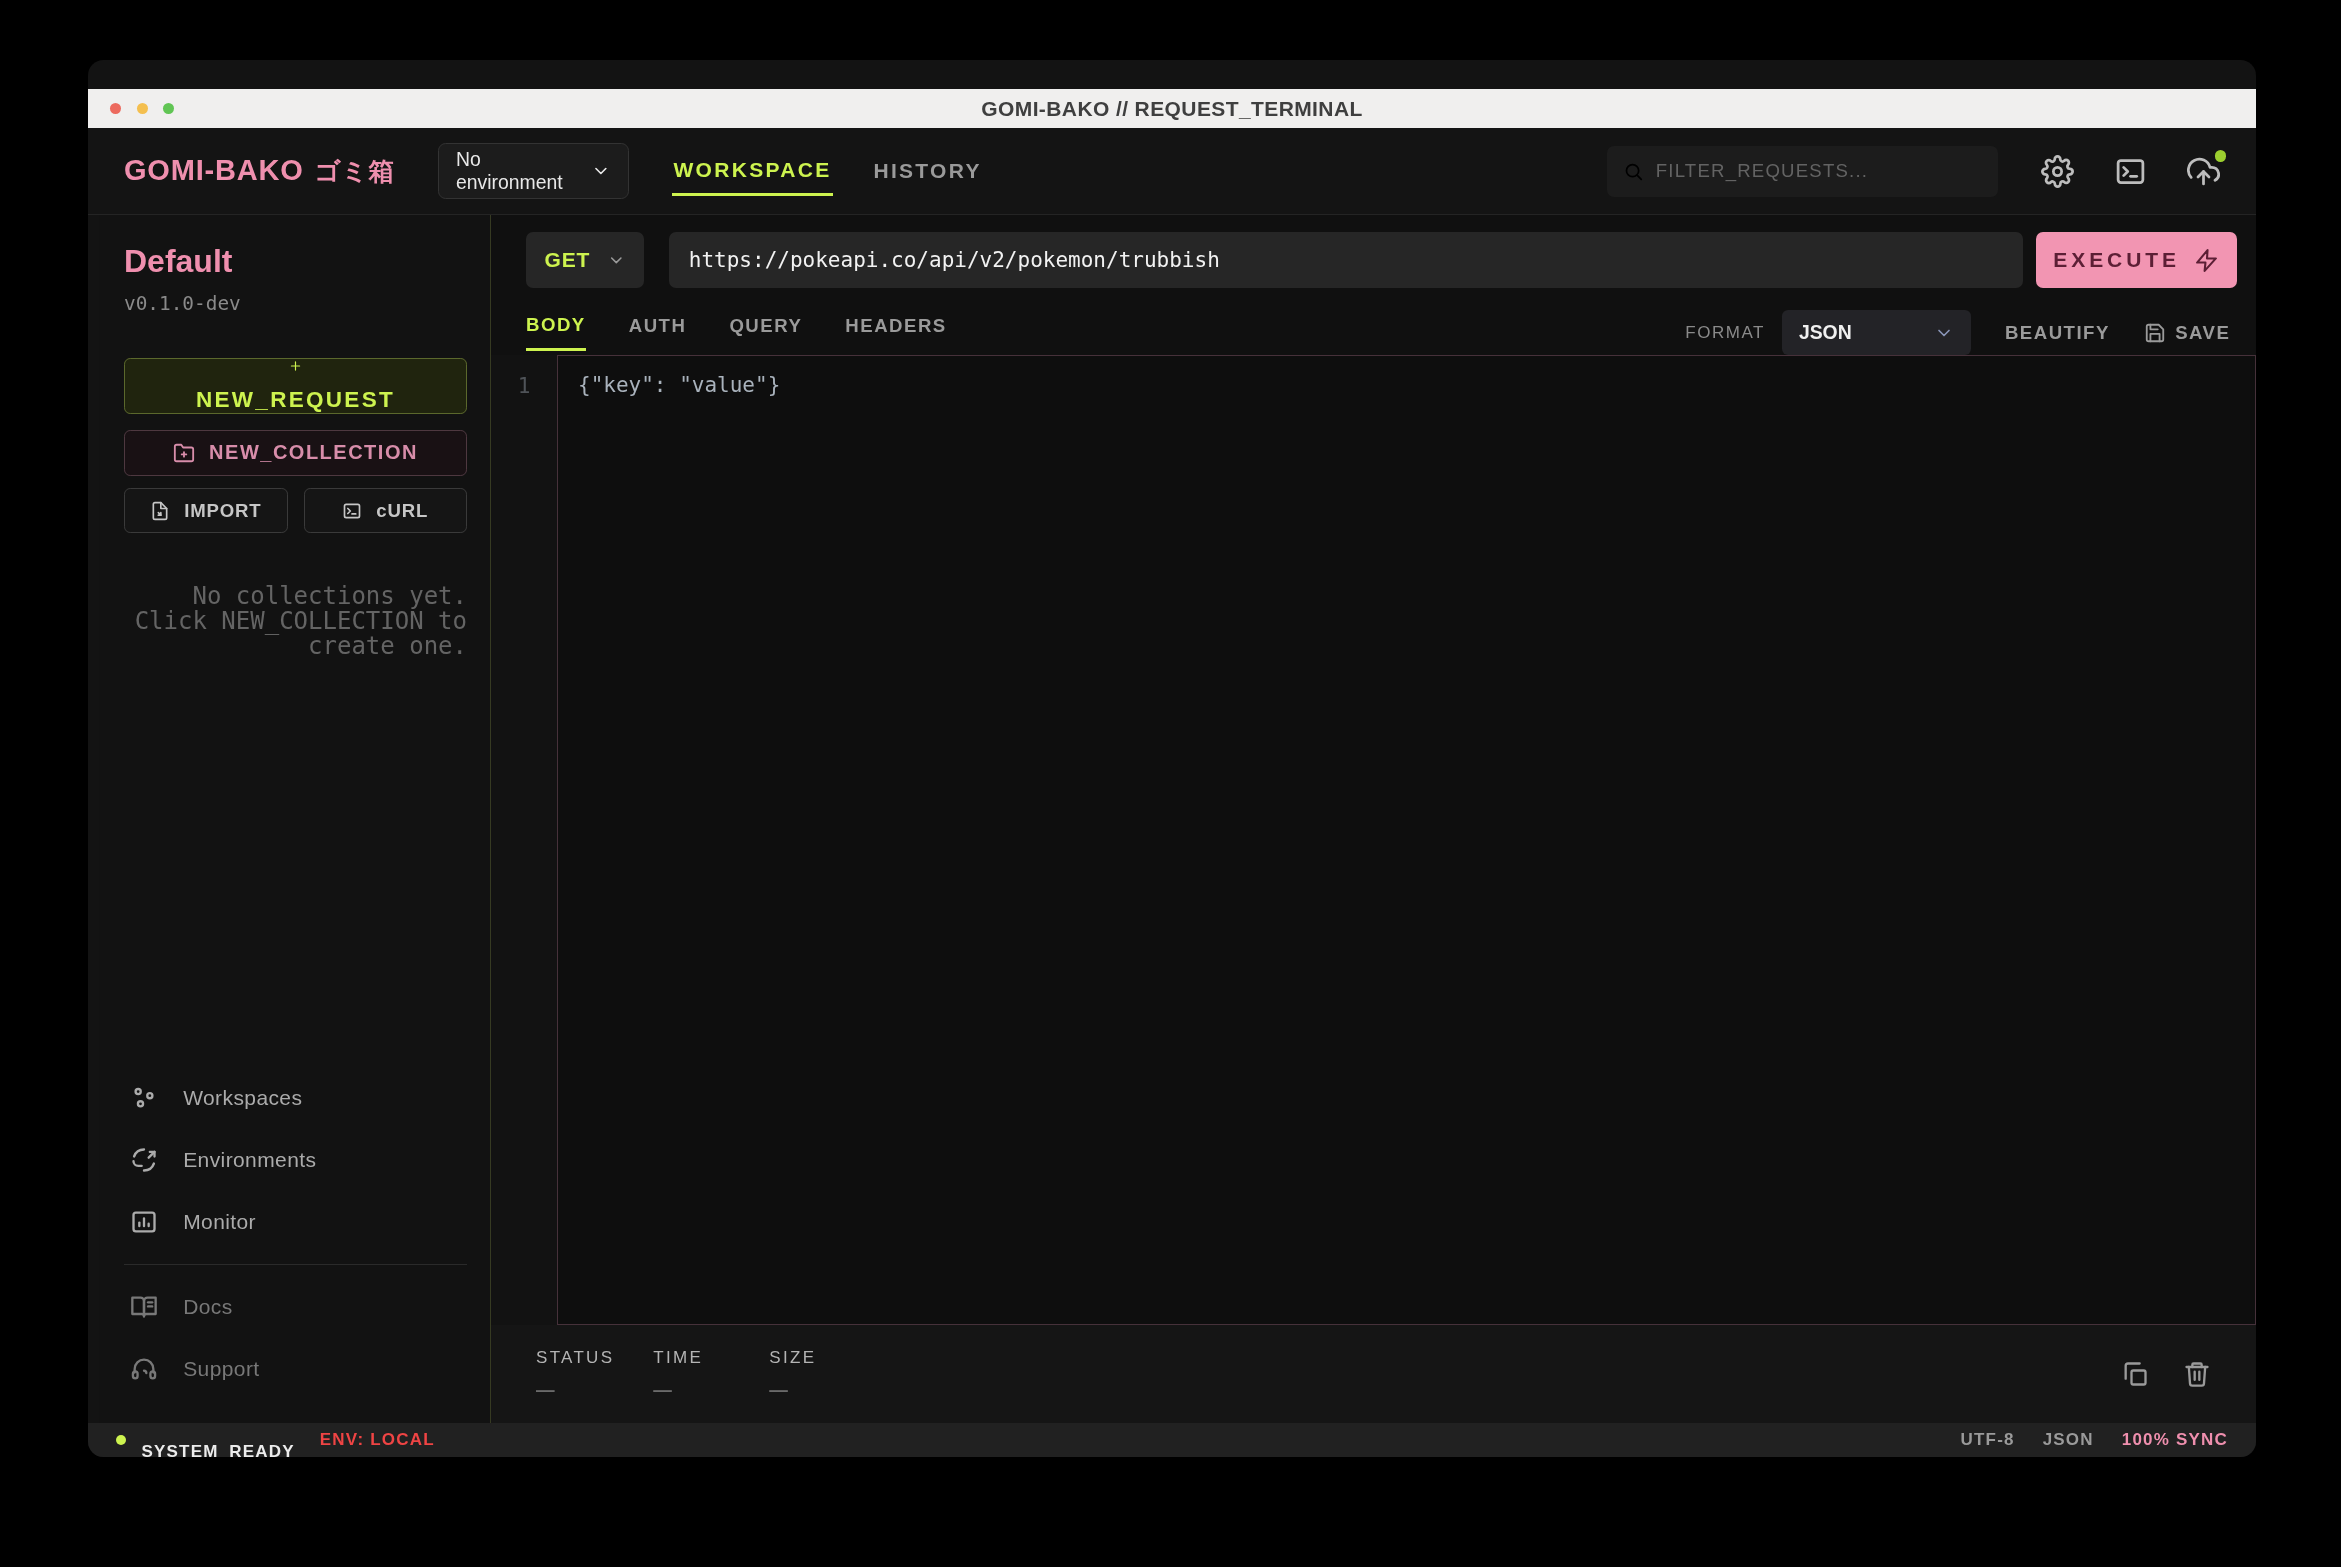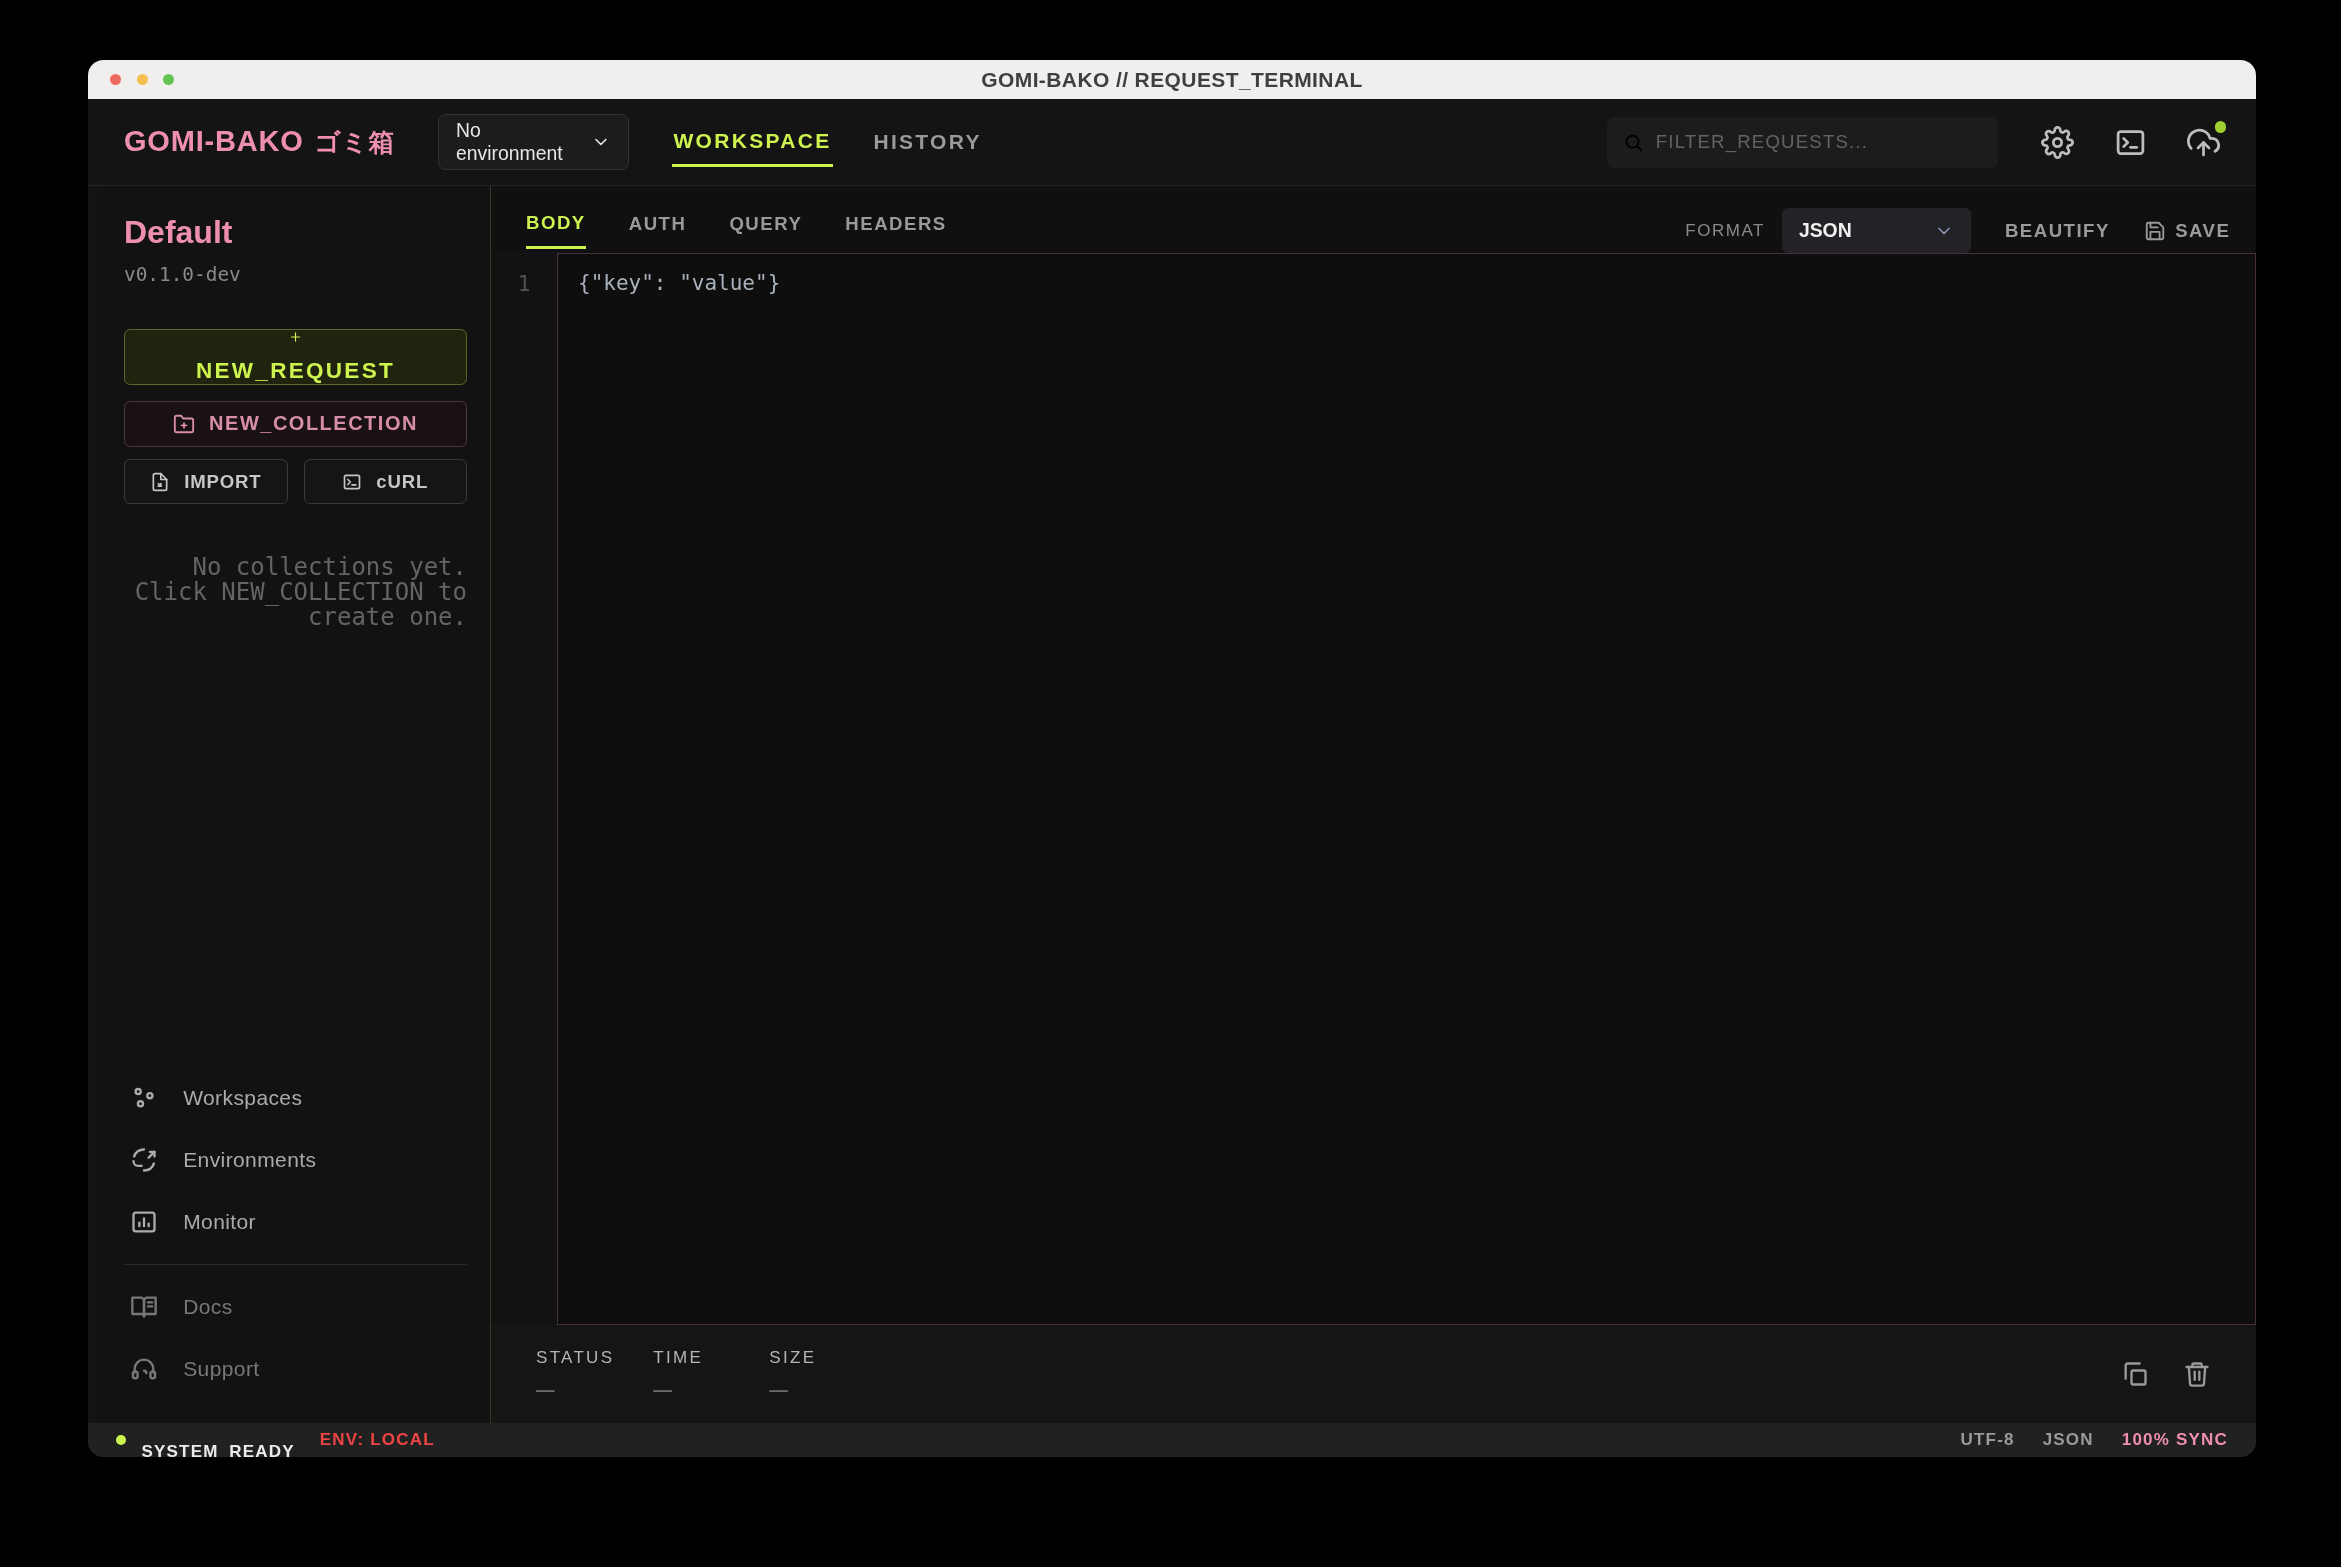--- a/index.html
+++ b/index.html
@@ -3,21 +3,21 @@
 <meta charset="utf-8">
 <style>
   * { margin:0; padding:0; box-sizing:border-box; }
   html,body { width:2342px; height:1568px; background:#000; font-family:"Liberation Sans", sans-serif; }
   .window {
     position:absolute; left:88px; top:60px; width:2168px; height:1397px;
     background:#131313; border-radius:15.5px; overflow:hidden;
     display:flex; flex-direction:column;
   }
   
-  .titlebar { height:39px; background:#f0efee; display:flex; align-items:center; position:relative; flex:none; }
+  .titlebar { height:39px; background:#f0efee; display:flex; align-items:center; position:relative; flex:none;margin-top:29px; }
   .traffic { display:flex; gap:15.5px; margin-left:22px; }
   .light { width:11px; height:11px; border-radius:50%; }
   .light.red { background:#ec6a5e; } .light.yellow { background:#f4bf4f; } .light.green { background:#61c554; }
   .win-title { position:absolute; left:0; right:0; text-align:center; font-size:21px; font-weight:bold; color:#3f3f3f; letter-spacing:0.4px; }
   
   .appbar { height:87px; background:#141414; border-bottom:1.5px solid #242424; display:flex; align-items:center; padding:0 36px; flex:none; }
   .logo { font-size:29px; font-weight:bold; color:#ef8fae; letter-spacing:0.8px; white-space:nowrap; }
   .logo .jp { font-size:25.6px; margin-left:11px; }
   .env-select { margin-left:43px; width:191px; height:56px; background:#1c1c1c; border:1.5px solid #333; border-radius:7.7px;
     display:flex; align-items:center; justify-content:space-between; padding:0 17px; color:#e8e8e8; font-size:19.4px; cursor:pointer; }
@@ -240,20 +240,37 @@
               <rect x="17.5" y="14" width="4" height="6" rx="2"></rect>
               <path d="M12 13.5a2 2 0 0 1 2 2"></path>
             </svg>
           <span>Support</span>
         </div>
       </div>
     </div>
 
     <div class="main">
 
+      <div class="req-bar">
+        <div class="method">
+          <span class="m">GET</span>
+          <svg viewBox="0 0 24 24" width="18.6" height="18.6" style="color:#9a9a9a">
+              <polyline points="6 9 12 15 18 9"></polyline>
+            </svg>
+        </div>
+        <div class="url-field">
+          <input value="https://pokeapi.co/api/v2/pokemon/trubbish" style="">
+        </div>
+        <div class="btn btn-exec">
+          <span>EXECUTE</span>
+          <svg viewBox="0 0 24 24">
+              <polygon points="13 2 3 14 11 14 10.2 22 21 10 12.5 10"></polygon>
+            </svg>
+        </div>
+      </div>
 
       <div class="req-tabs">
         <div class="rtab active">BODY</div>
         <div class="rtab">AUTH</div>
         <div class="rtab">QUERY</div>
         <div class="rtab">HEADERS</div>
         <div class="spacer"></div>
         <span class="fmt-label">FORMAT</span>
         <div class="fmt-select">
           <span>JSON</span>

